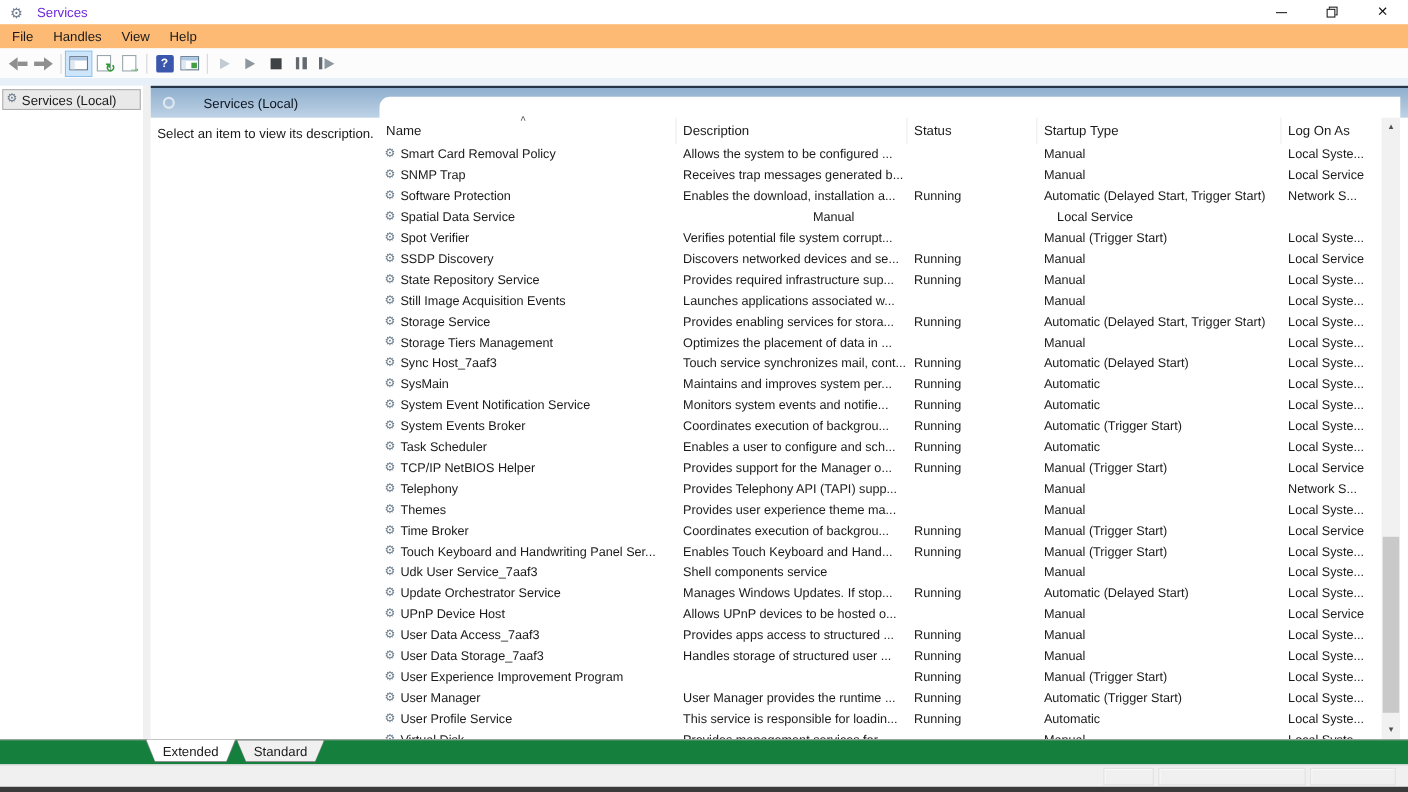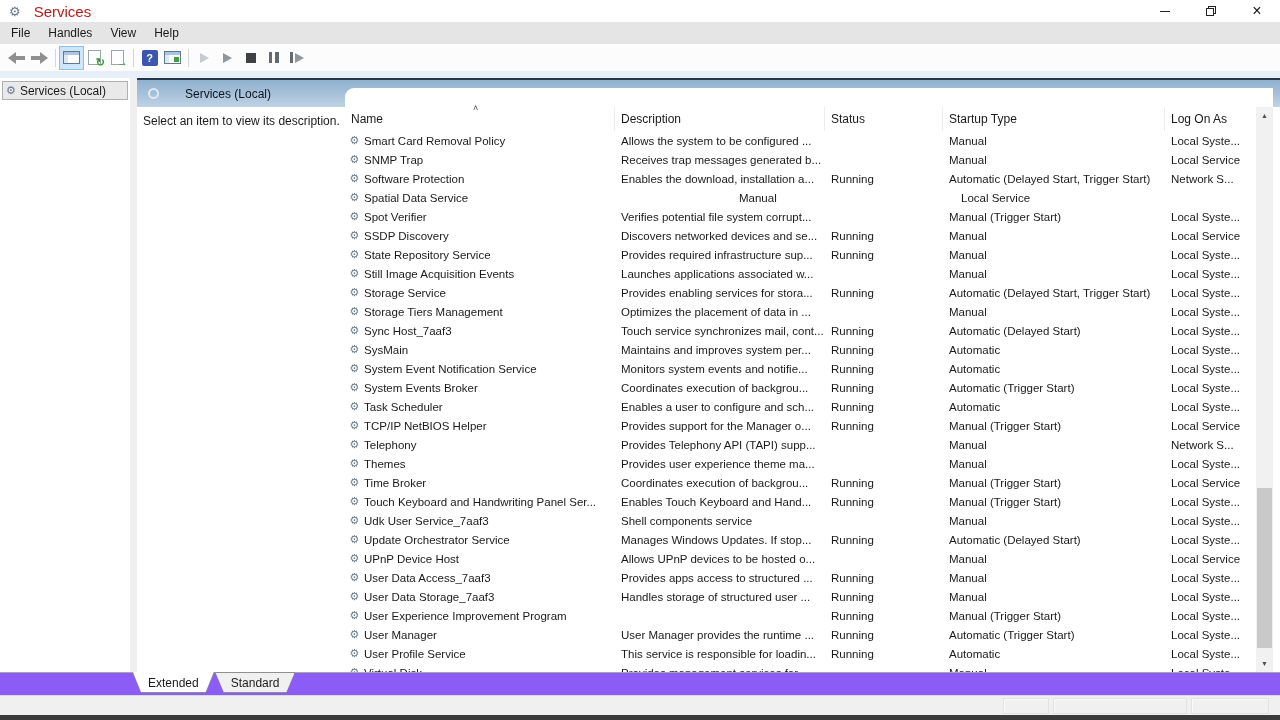--- a/index.html
+++ b/index.html
@@ -3,31 +3,31 @@
 <meta charset="utf-8">
 <style>
   * { margin:0; padding:0; box-sizing:border-box; }
   html,body { width:1280px; height:720px; overflow:hidden; }
   body { font-family:"Liberation Sans", sans-serif; background:#fff; color:#1a1a1a; }
   .window { width:1280px; height:720px; position:relative; background:#fff; }
 
   
   .titlebar { height:22px; display:flex; align-items:center; background:#fff; }
   .titlebar-icon { margin-left:9px; font-size:13px; color:#6b7a8c; line-height:1; }
-  .titlebar-title { margin-left:13px; font-size:15px; color:#b91c1c; }
+  .titlebar-title { margin-left:13px; font-size:12px; color:#6d28d9; }
   .win-controls { margin-left:auto; display:flex; height:100%; }
   .ctrl { width:46px; height:100%; display:flex; align-items:center; justify-content:center; }
   .min-glyph { width:10px; height:1px; background:#222; }
   .restore-glyph { position:relative; width:10px; height:10px; }
   .restore-glyph .r1 { position:absolute; right:0; top:0; width:8px; height:8px; border:1px solid #222; }
   .restore-glyph .r2 { position:absolute; left:0; bottom:0; width:8px; height:8px; border:1px solid #222; background:#fff; }
   .close-glyph { font-size:16px; font-weight:400; color:#111; line-height:1; }
 
   
-  .menubar { height:22px; display:flex; align-items:center; background:#e5e5e5; font-size:12px; padding-left:2px; }
+  .menubar { height:22px; display:flex; align-items:center; background:#fdba74; font-size:12px; padding-left:2px; }
   .menu-item { padding:0 9px; height:100%; display:flex; align-items:center; }
 
   
   .toolbar { height:27px; background:#fcfcfc; display:flex; align-items:center; padding-left:5px; }
   .tb-btn { width:23px; height:22px; display:flex; align-items:center; justify-content:center; position:relative; }
   .tb-btn.active { background:#cde6fb; outline:1px solid #8ec1ea; }
   .tb-sep { width:1px; height:18px; background:#d6d6d6; margin:0 4px; }
   .nav-arrow { position:relative; width:17px; height:12px; }
   .nav-arrow .tri { position:absolute; top:0; width:0; height:0; border-top:6px solid transparent; border-bottom:6px solid transparent; }
   .nav-arrow.left .tri { left:0; border-right:8px solid #8f8f8f; }
@@ -78,21 +78,21 @@
   .c-name .gear { font-size:11px; color:#70808f; width:13px; text-align:center; flex:none; line-height:1; }
   .c-desc { width:210px; } .c-status { width:118px; } .c-startup { width:222px; } .c-logon { flex:1; }
 
   
   .vscroll { position:absolute; top:19px; right:0; bottom:0; width:17px; background:#f1f1f1; }
   .vs-btn { height:17px; display:flex; align-items:center; justify-content:center; font-size:7px; color:#505050; }
   .vs-btn.down { position:absolute; bottom:0; left:0; right:0; }
   .vs-thumb { position:absolute; top:381px; left:1px; right:1px; height:160px; background:#c9c9c9; }
 
   
-  .tab-strip { height:23px; background:#8b5cf6; border-top:1px solid #a8a8a8; display:flex; padding-left:132px; position:relative; }
+  .tab-strip { height:23px; background:#15803d; border-top:1px solid #a8a8a8; display:flex; padding-left:132px; position:relative; }
   .tab { position:relative; height:21px; margin-top:-1px; padding:0 16px; font-size:12px; display:flex; align-items:center; }
   .tab-border { position:absolute; inset:0; background:#8f8f8f; clip-path:polygon(0 0,100% 0,calc(100% - 9px) 100%,9px 100%); }
   .tab-fill { position:absolute; background:#f0f0f0; clip-path:polygon(0 0,100% 0,calc(100% - 8px) 100%,8px 100%); inset:1px; }
   .tab.active .tab-fill { background:#fff; inset:0 1px 1px 1px; }
   .tab-label { position:relative; z-index:1; }
 
   
   .statusbar { height:20px; background:#f0f0f0; border-top:1px solid #dadada; position:relative; }
   .sb-panel { position:absolute; top:2px; height:16px; border:1px solid #e2e2e2; box-shadow:inset 1px 1px 0 #fafafa; background:#f0f0f0; }
   .sb-p1 { left:1003px; width:46px; } .sb-p2 { left:1053px; width:134px; } .sb-p3 { left:1191px; width:78px; }

